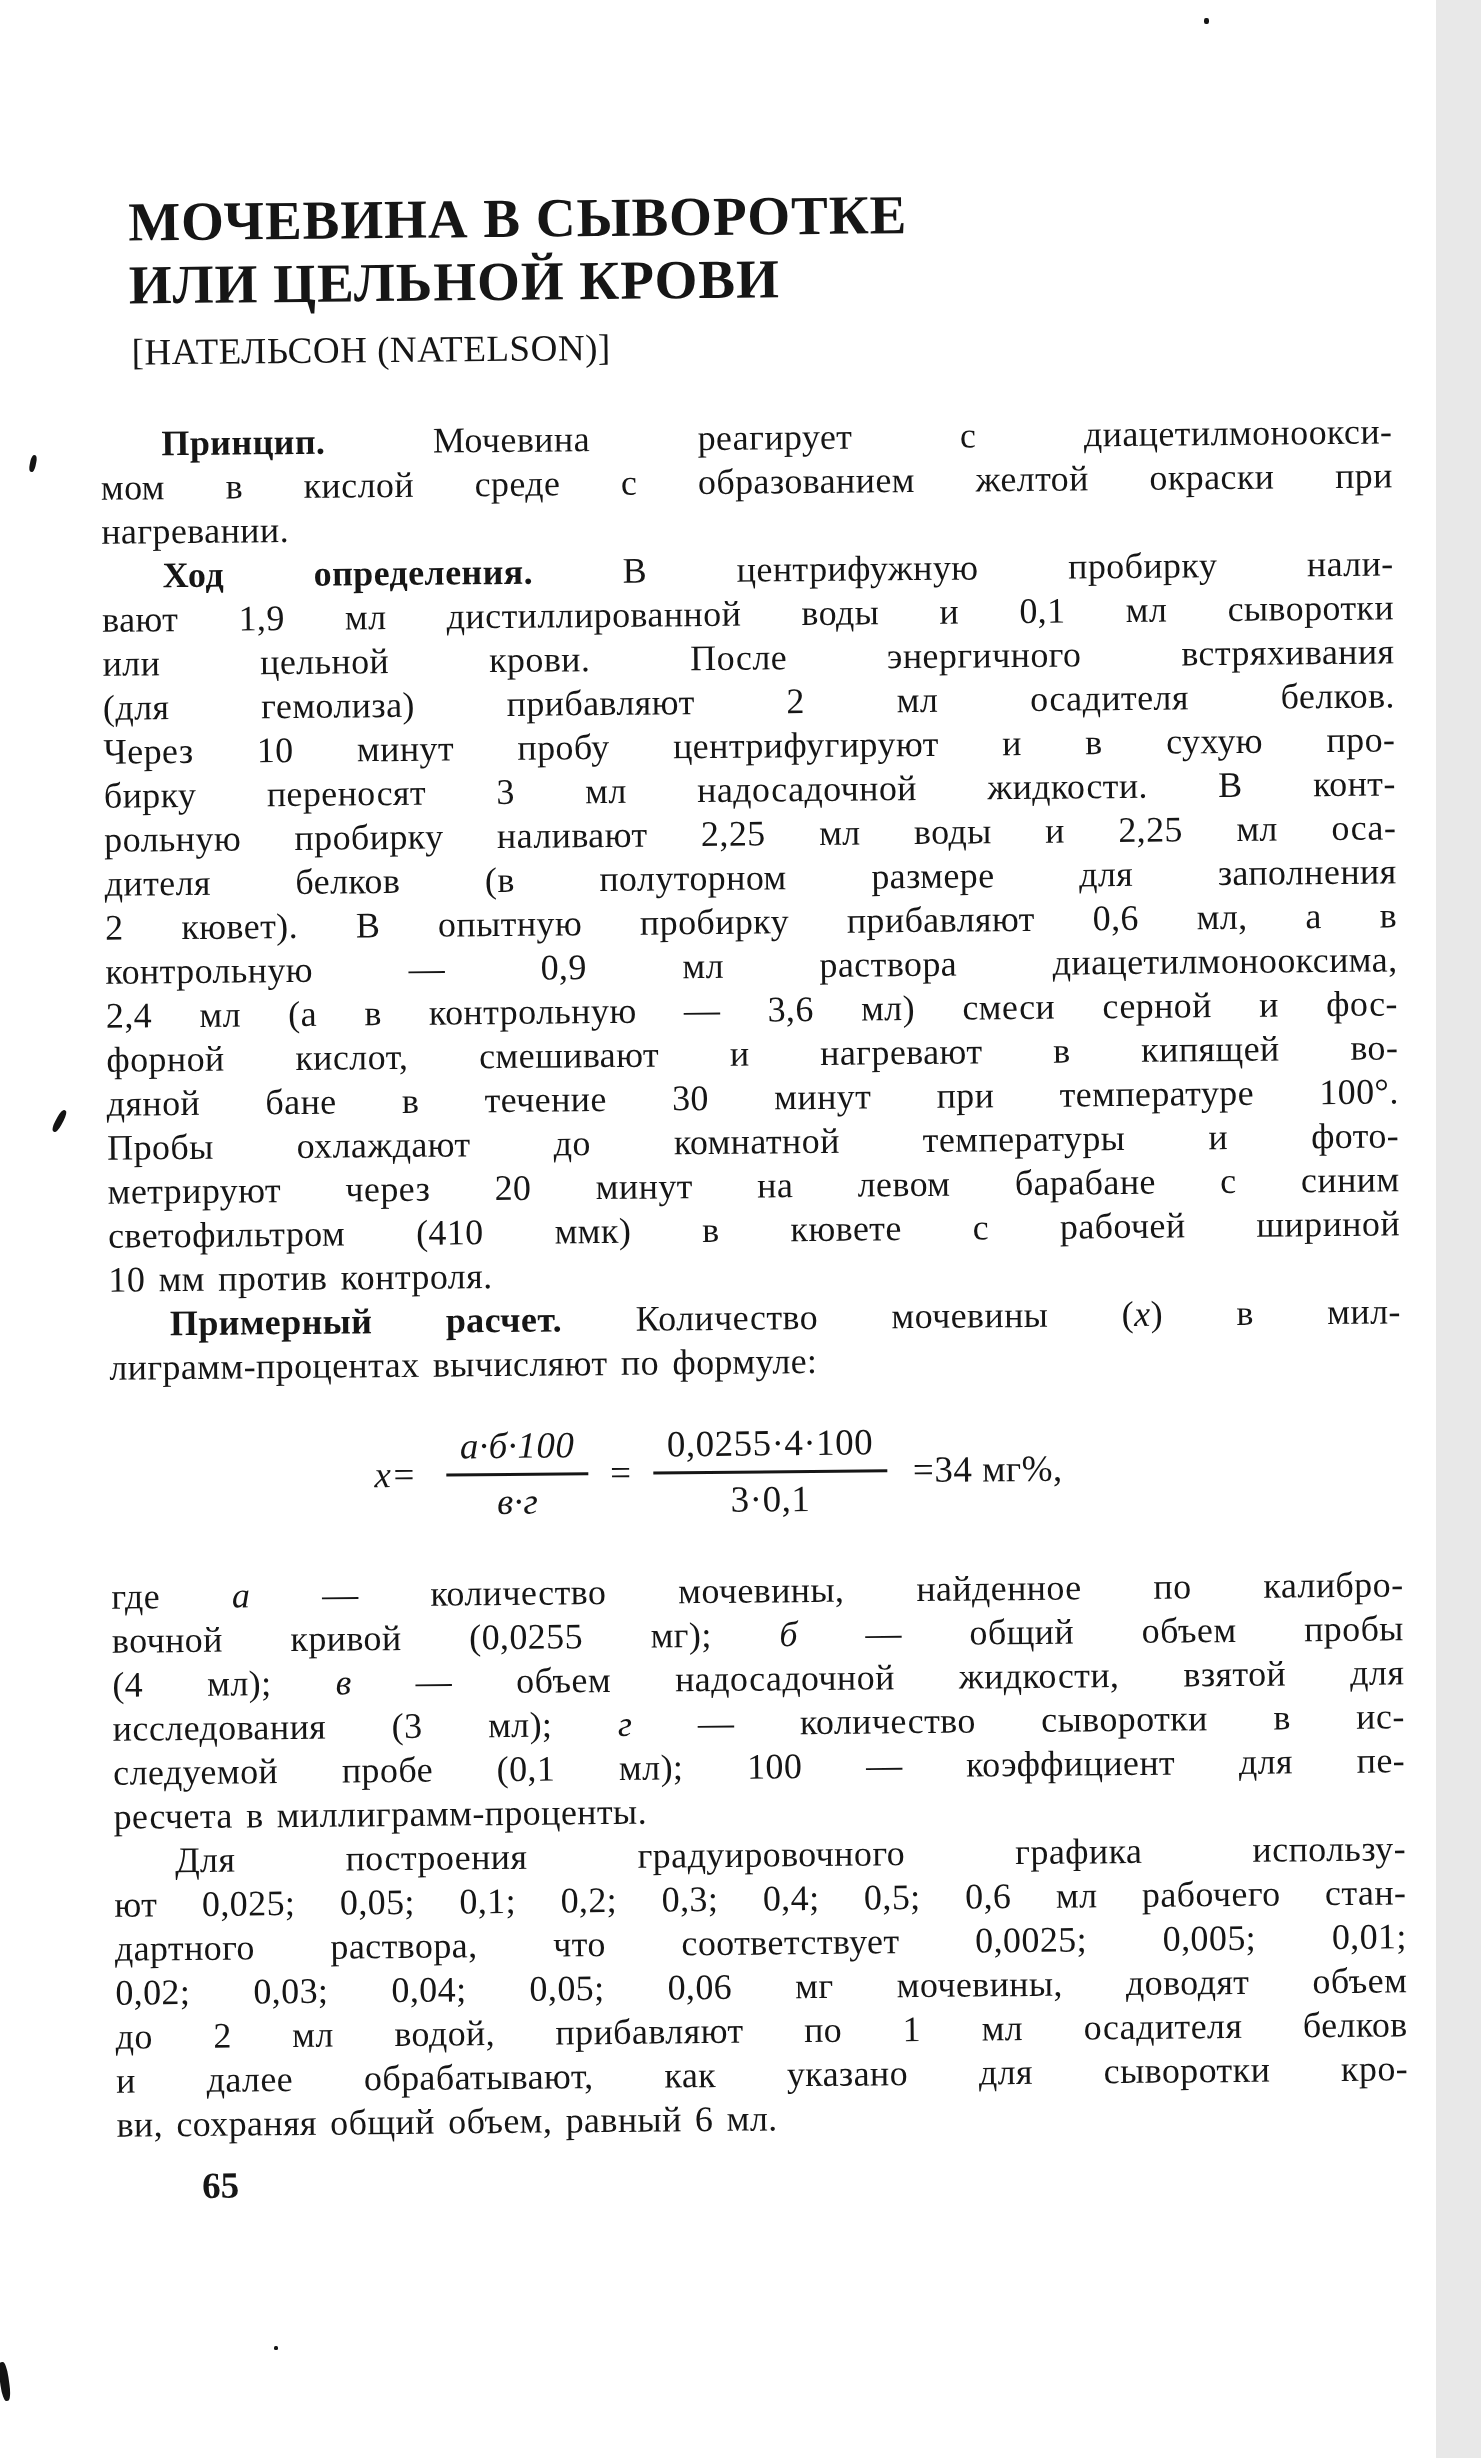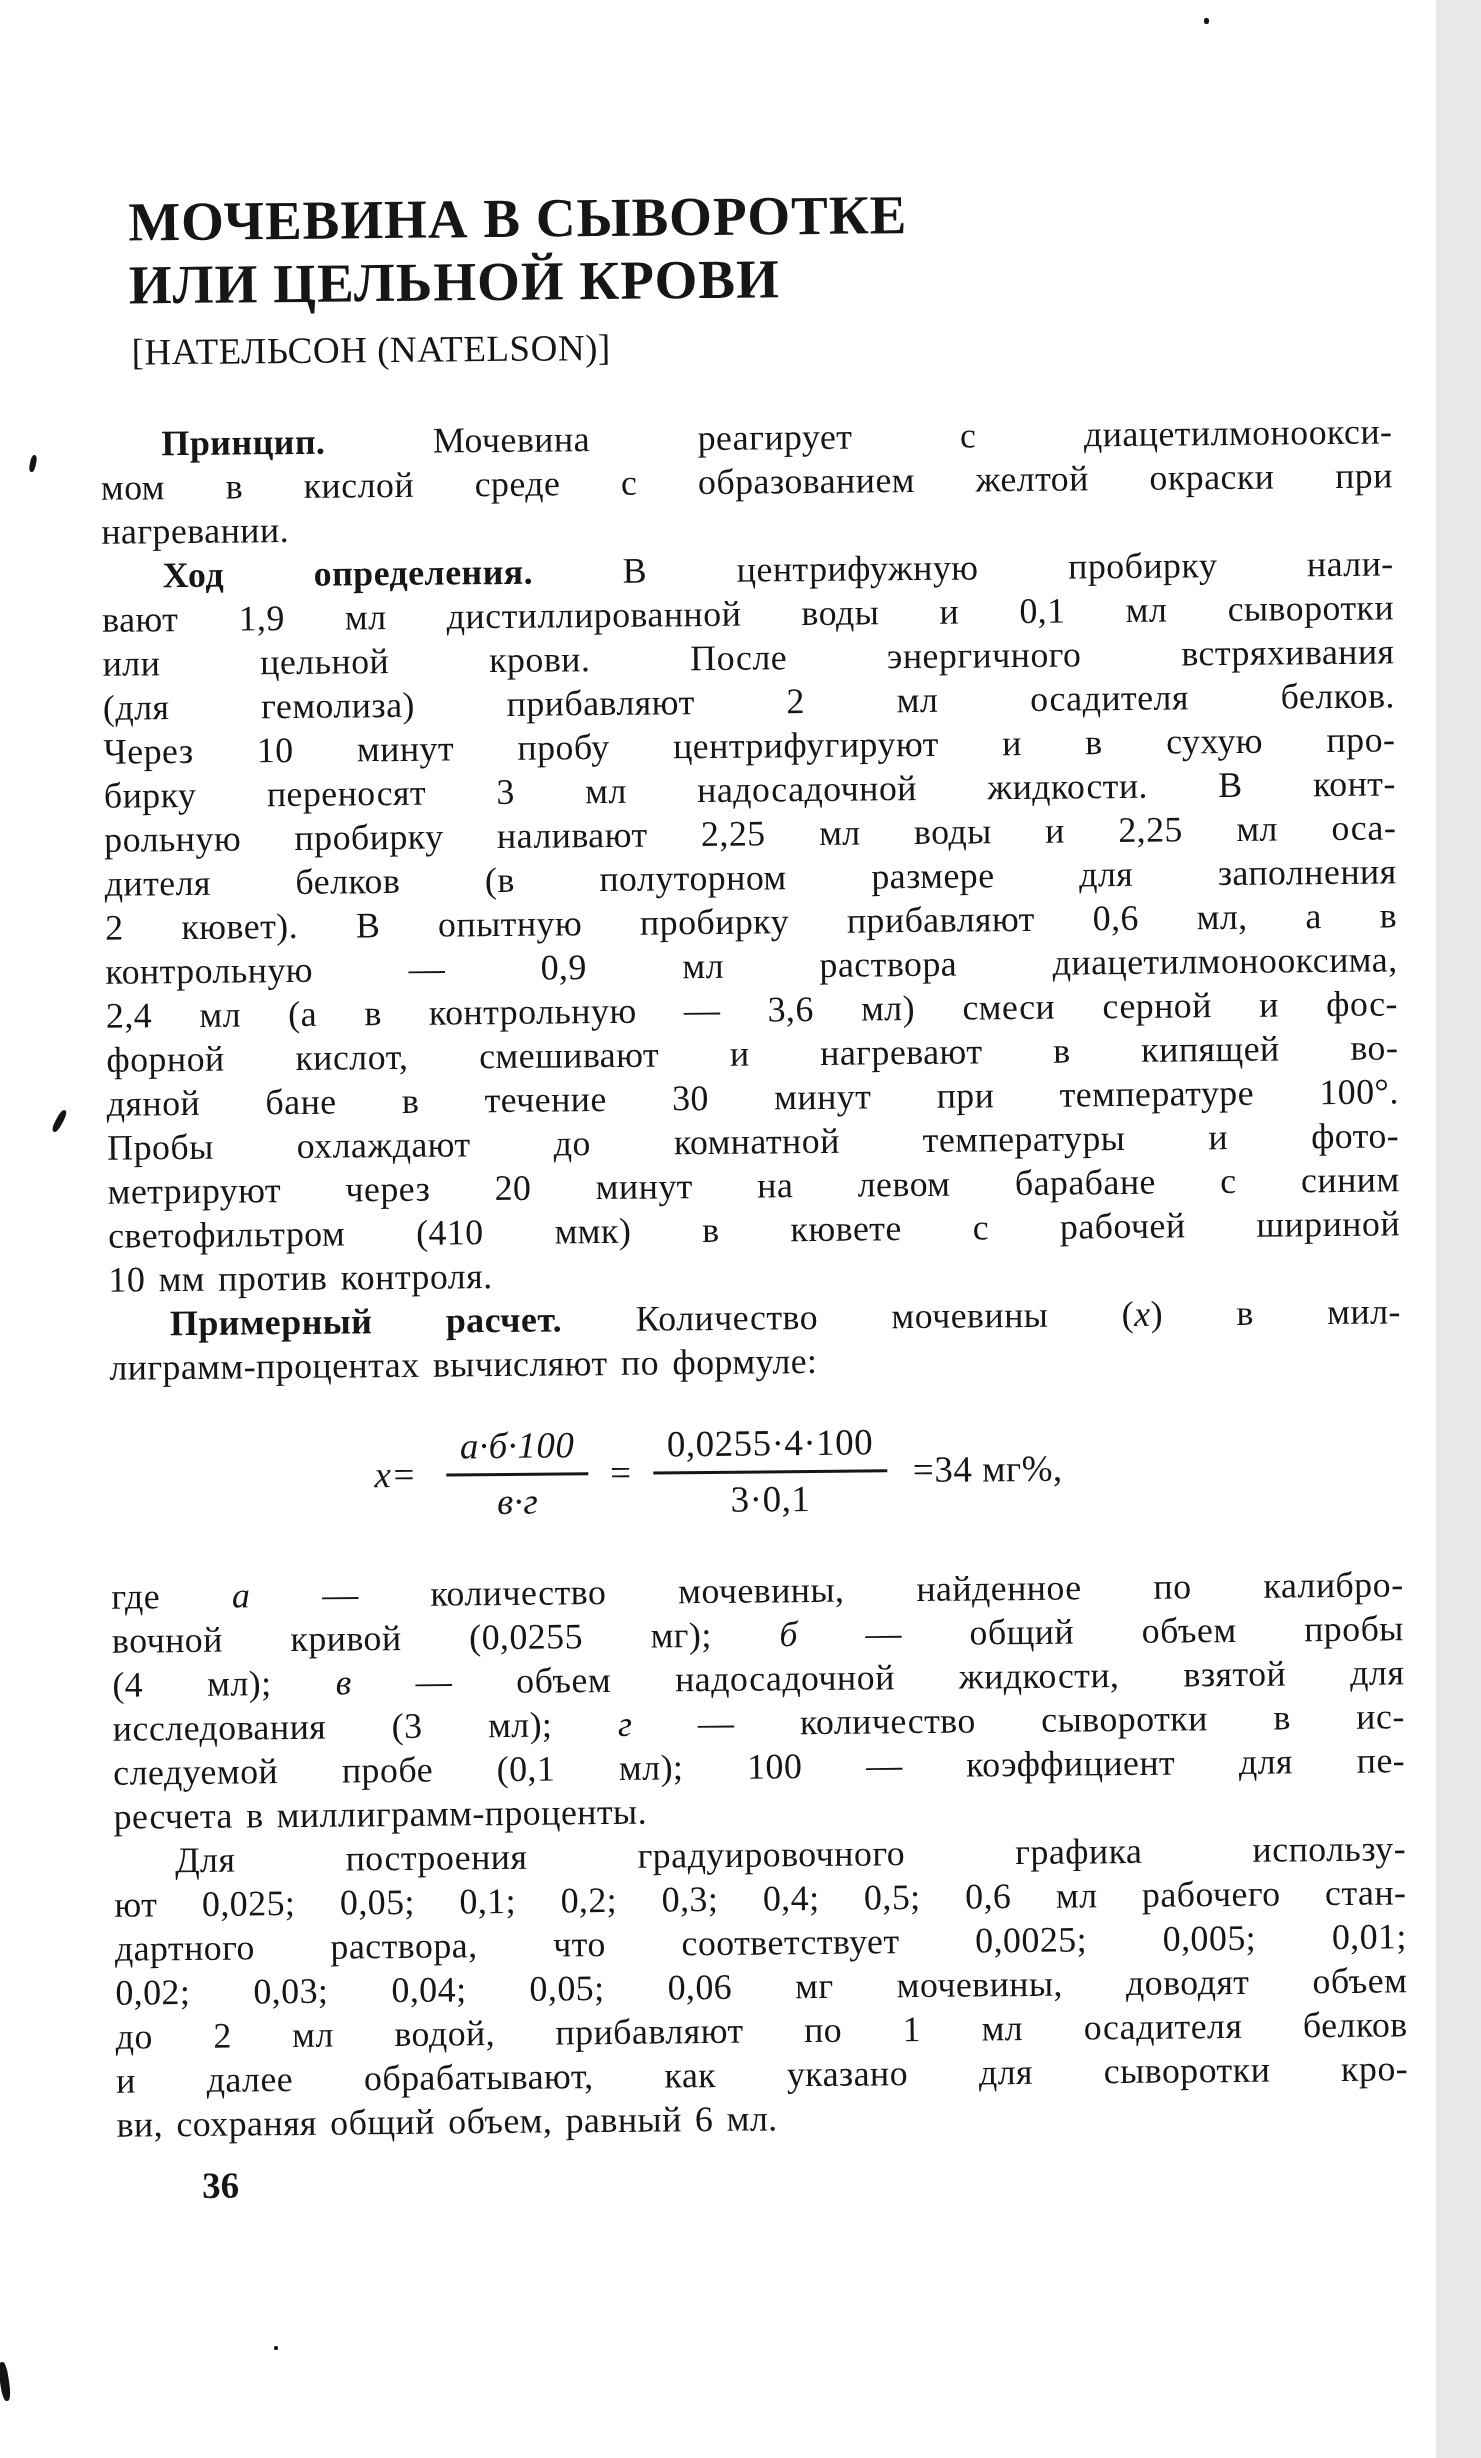--- a/index.html
+++ b/index.html
@@ -133,21 +133,21 @@
           <div class="line just ind">Для построения градуировочного графика использу-</div>
           <div class="line just">ют 0,025; 0,05; 0,1; 0,2; 0,3; 0,4; 0,5; 0,6 мл рабочего стан-</div>
           <div class="line just">дартного раствора, что соответствует 0,0025; 0,005; 0,01;</div>
           <div class="line just">0,02; 0,03; 0,04; 0,05; 0,06 мг мочевины, доводят объем</div>
           <div class="line just">до 2 мл водой, прибавляют по 1 мл осадителя белков</div>
           <div class="line just">и далее обрабатывают, как указано для сыворотки кро-</div>
           <div class="line">ви, сохраняя общий объем, равный 6 мл.</div>
         </div>
     </div>
 
-    <div class="pagenum">36</div>
+    <div class="pagenum">65</div>
   </div>
 
   <div class="speck sp1"></div>
   <div class="speck sp2"></div>
   <div class="speck sp3"></div>
   <div class="speck sp4"></div>
   <div class="speck sp5"></div>
   <div class="speck sp6"></div>
 </div>
 

